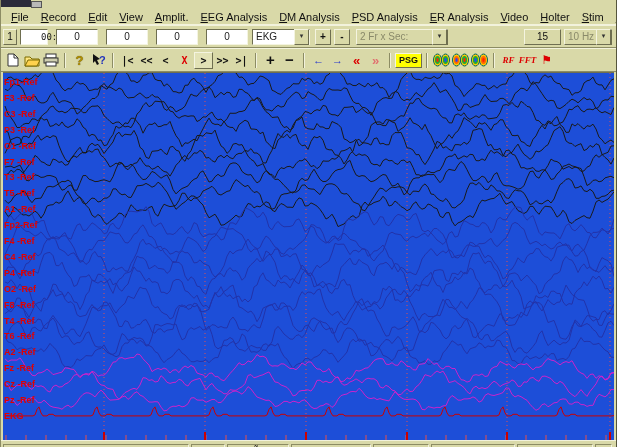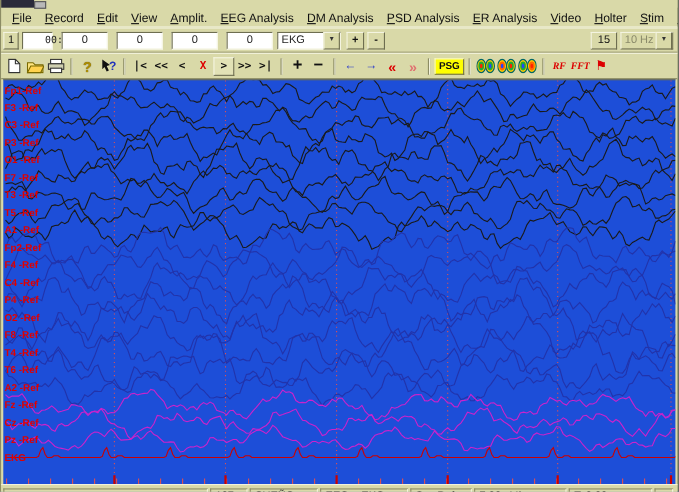--- a/index.html
+++ b/index.html
@@ -30,21 +30,21 @@
   .tb-params{height:19px;border-top:1px solid #f2f2dc;border-bottom:1px solid #8c8c64;padding:1px 2px;}
   .tb-main{height:20px;border-top:1px solid #f2f2dc;border-bottom:1px solid #8c8c64;padding:1px 2px;}
 
   .btn{
     background:#d9d9a8;color:#111;
     border:1px solid;border-color:#f4f4e0 #6e6e50 #6e6e50 #f4f4e0;
     font-size:10px;font-family:"Liberation Sans",sans-serif;
     height:16px;line-height:13px;text-align:center;padding:0;
     box-sizing:border-box;
   }
-  .w14{width:14px}.w16{width:16px}.w22{width:24px}
+  .w14{width:14px}.w16{width:16px}.w22{width:37px}
   .field{
     background:#fff;border:1px solid;border-color:#6e6e50 #f4f4e0 #f4f4e0 #6e6e50;
     height:16px;box-sizing:border-box;font-size:10px;color:#222;
   }
   .time{width:28px;text-align:center;font-family:"DejaVu Sans Mono",monospace;font-size:9px;line-height:14px;margin-left:3px;padding-left:20px;}
   .vfield{width:42px;margin-left:8px;text-align:center;font-family:"Liberation Sans",sans-serif;padding:0;}
   .combo{
     display:flex;align-items:center;background:#fff;height:16px;box-sizing:border-box;
     border:1px solid;border-color:#6e6e50 #f4f4e0 #f4f4e0 #6e6e50;
     font-size:10px;color:#222;margin-left:4px;
@@ -128,20 +128,24 @@
   <input class="field vfield" value="0" style="">
   <input class="field vfield" value="0" style="">
   <input class="field vfield" value="0" style="">
   <input class="field vfield" value="0" style="">
   <div class="combo" style="width:58px">
     <span class="val">EKG</span>
     <span class="arrowbtn">▾</span>
   </div>
   <button class="btn w16" style="margin-left:5px;font-weight:bold">+</button>
   <button class="btn w16" style="margin-left:3px;font-weight:bold">-</button>
+  <div class="combo disabled" style="width:92px;margin-left:6px">
+    <span class="val">2 Fr x Sec:</span>
+    <span class="arrowbtn">▾</span>
+  </div>
   <div class="spacer"></div>
   <button class="btn w22">15</button>
   <div class="combo disabled" style="width:48px;margin-left:3px;margin-right:2px">
     <span class="val">10 Hz</span>
     <span class="arrowbtn">▾</span>
   </div>
 </div>
 
 <div class="tb tb-main">
   <button class="tool">

